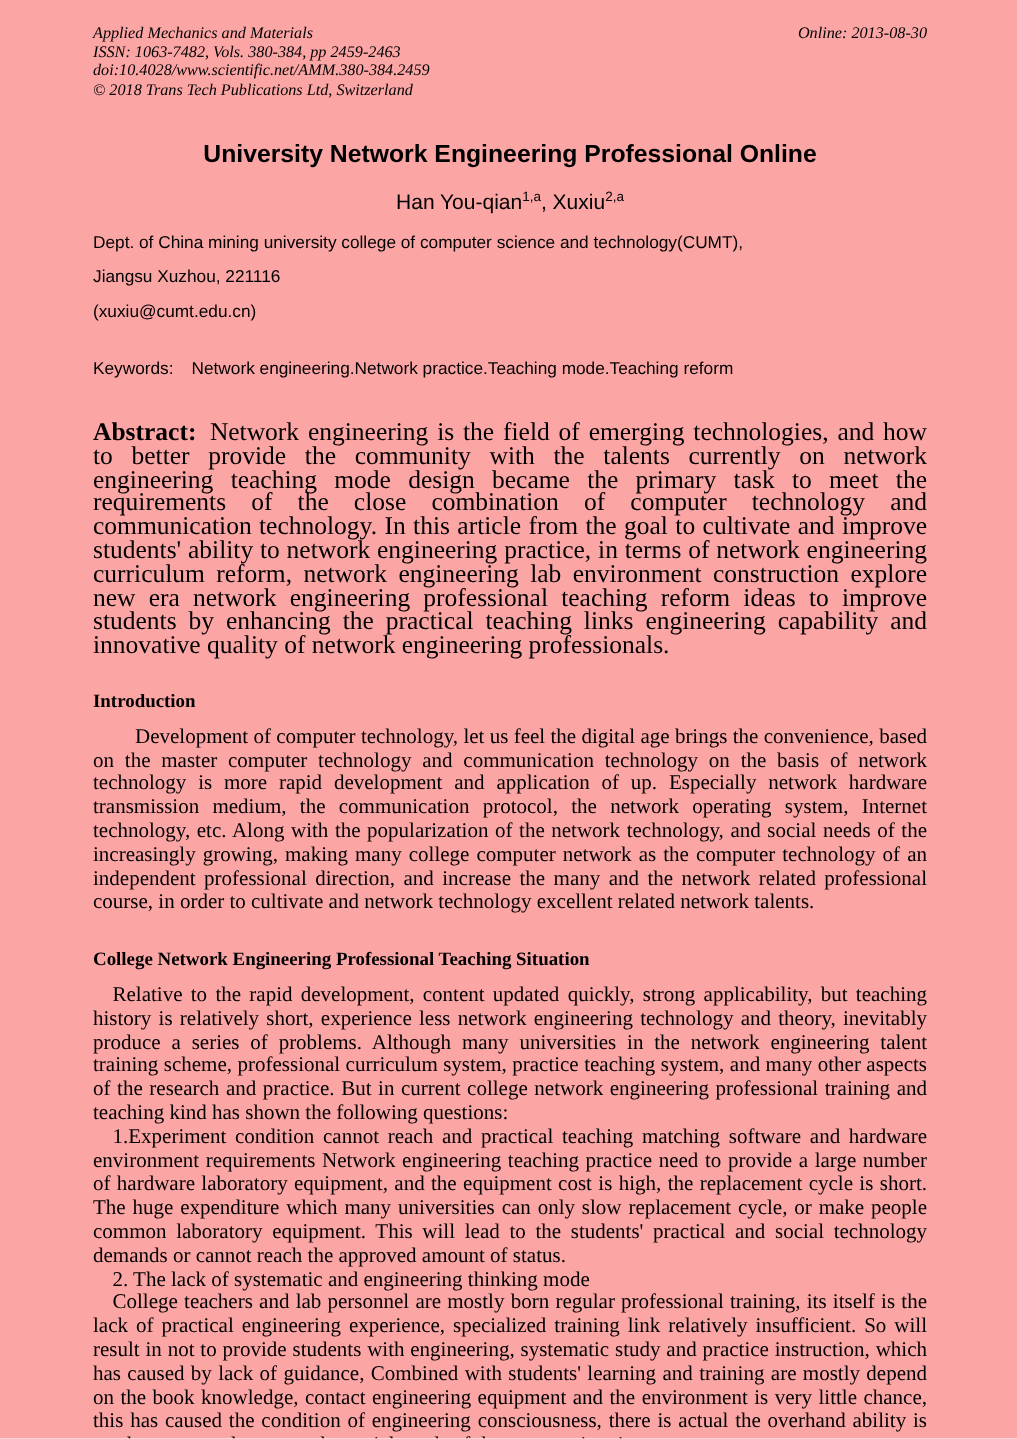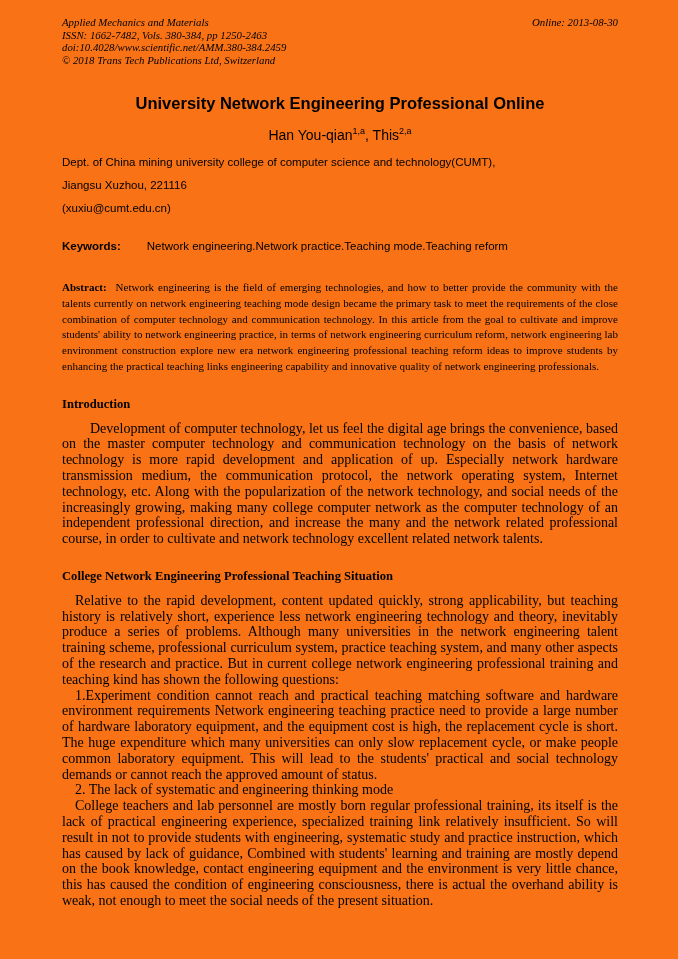--- a/index.html
+++ b/index.html
@@ -2,21 +2,21 @@
 <html><head>
 <meta charset="utf-8">
 <style>
   * { margin: 0; padding: 0; box-sizing: border-box; }
   html, body { background: #ffffff; }
   body { font-family: "Liberation Serif", serif; color: #000; }
 
   .page {
     width: 678px;
     height: 959px;
-    background: #f97316;
+    background: #fca5a5;
     padding: 16px 60px 28px 62px;
     overflow: hidden;
     position: relative;
   }
 
   
   .pdf-header {
     display: flex;
     justify-content: space-between;
     align-items: flex-start;
@@ -51,26 +51,26 @@
   .affiliation .aff-line { margin-bottom: 9px; line-height: 14px; }
   .affiliation .aff-line:last-child { margin-bottom: 12px; }
 
   
   .keywords {
     margin-top: 24px;
     font-family: "Liberation Sans", sans-serif;
     font-size: 11.5px;
     line-height: 14px;
   }
-  .keywords .kw-label { font-weight: bold; margin-right: 26px; }
+  .keywords .kw-label { font-weight: normal; margin-right: 12px; }
 
   
   .abstract {
     margin-top: 27px;
-    font-size: 11px;
+    font-size: 17px;
     line-height: 15.8px;
     text-align: justify;
   }
   .abstract .abs-label { font-weight: bold; margin-right: 9px; }
 
   .section-heading {
     font-weight: bold;
     font-size: 12.6px;
     margin-top: 22px;
     margin-bottom: 8px;
@@ -85,30 +85,30 @@
   .indent-sm { text-indent: 13px; }
 </style>
 </head>
 <body>
 
 <div class="page">
 
   <header class="pdf-header">
     <div class="header-left">
       <div>Applied Mechanics and Materials</div>
-      <div>ISSN: 1662-7482, Vols. 380-384, pp 1250-2463</div>
+      <div>ISSN: 1063-7482, Vols. 380-384, pp 2459-2463</div>
       <div>doi:10.4028/www.scientific.net/AMM.380-384.2459</div>
       <div>© 2018 Trans Tech Publications Ltd, Switzerland</div>
     </div>
     <div class="header-right">Online: 2013-08-30</div>
   </header>
 
   <h1 class="title">University Network Engineering Professional Online</h1>
 
-  <div class="authors"><span>Han You-qian</span><sup>1,a</sup><span>, </span><span>This</span><sup>2,a</sup></div>
+  <div class="authors"><span>Han You-qian</span><sup>1,a</sup><span>, </span><span>Xuxiu</span><sup>2,a</sup></div>
 
   <div class="affiliation">
     <div class="aff-line">Dept. of China mining university college of computer science and technology(CUMT),</div>
     <div class="aff-line">Jiangsu Xuzhou, 221116</div>
     <div class="aff-line">(xuxiu@cumt.edu.cn)</div>
   </div>
 
   <div class="keywords"><span class="kw-label">Keywords:</span><span>Network engineering.Network practice.Teaching mode.Teaching reform</span></div>
 
   <p class="abstract"><span class="abs-label">Abstract:</span><span>Network engineering is the field of emerging technologies, and how to better provide the community with the talents currently on network engineering teaching mode design became the primary task to meet the requirements of the close combination of computer technology and communication technology. In this article from the goal to cultivate and improve students' ability to network engineering practice, in terms of network engineering curriculum reform, network engineering lab environment construction explore new era network engineering professional teaching reform ideas to improve students by enhancing the practical teaching links engineering capability and innovative quality of network engineering professionals.</span></p>

